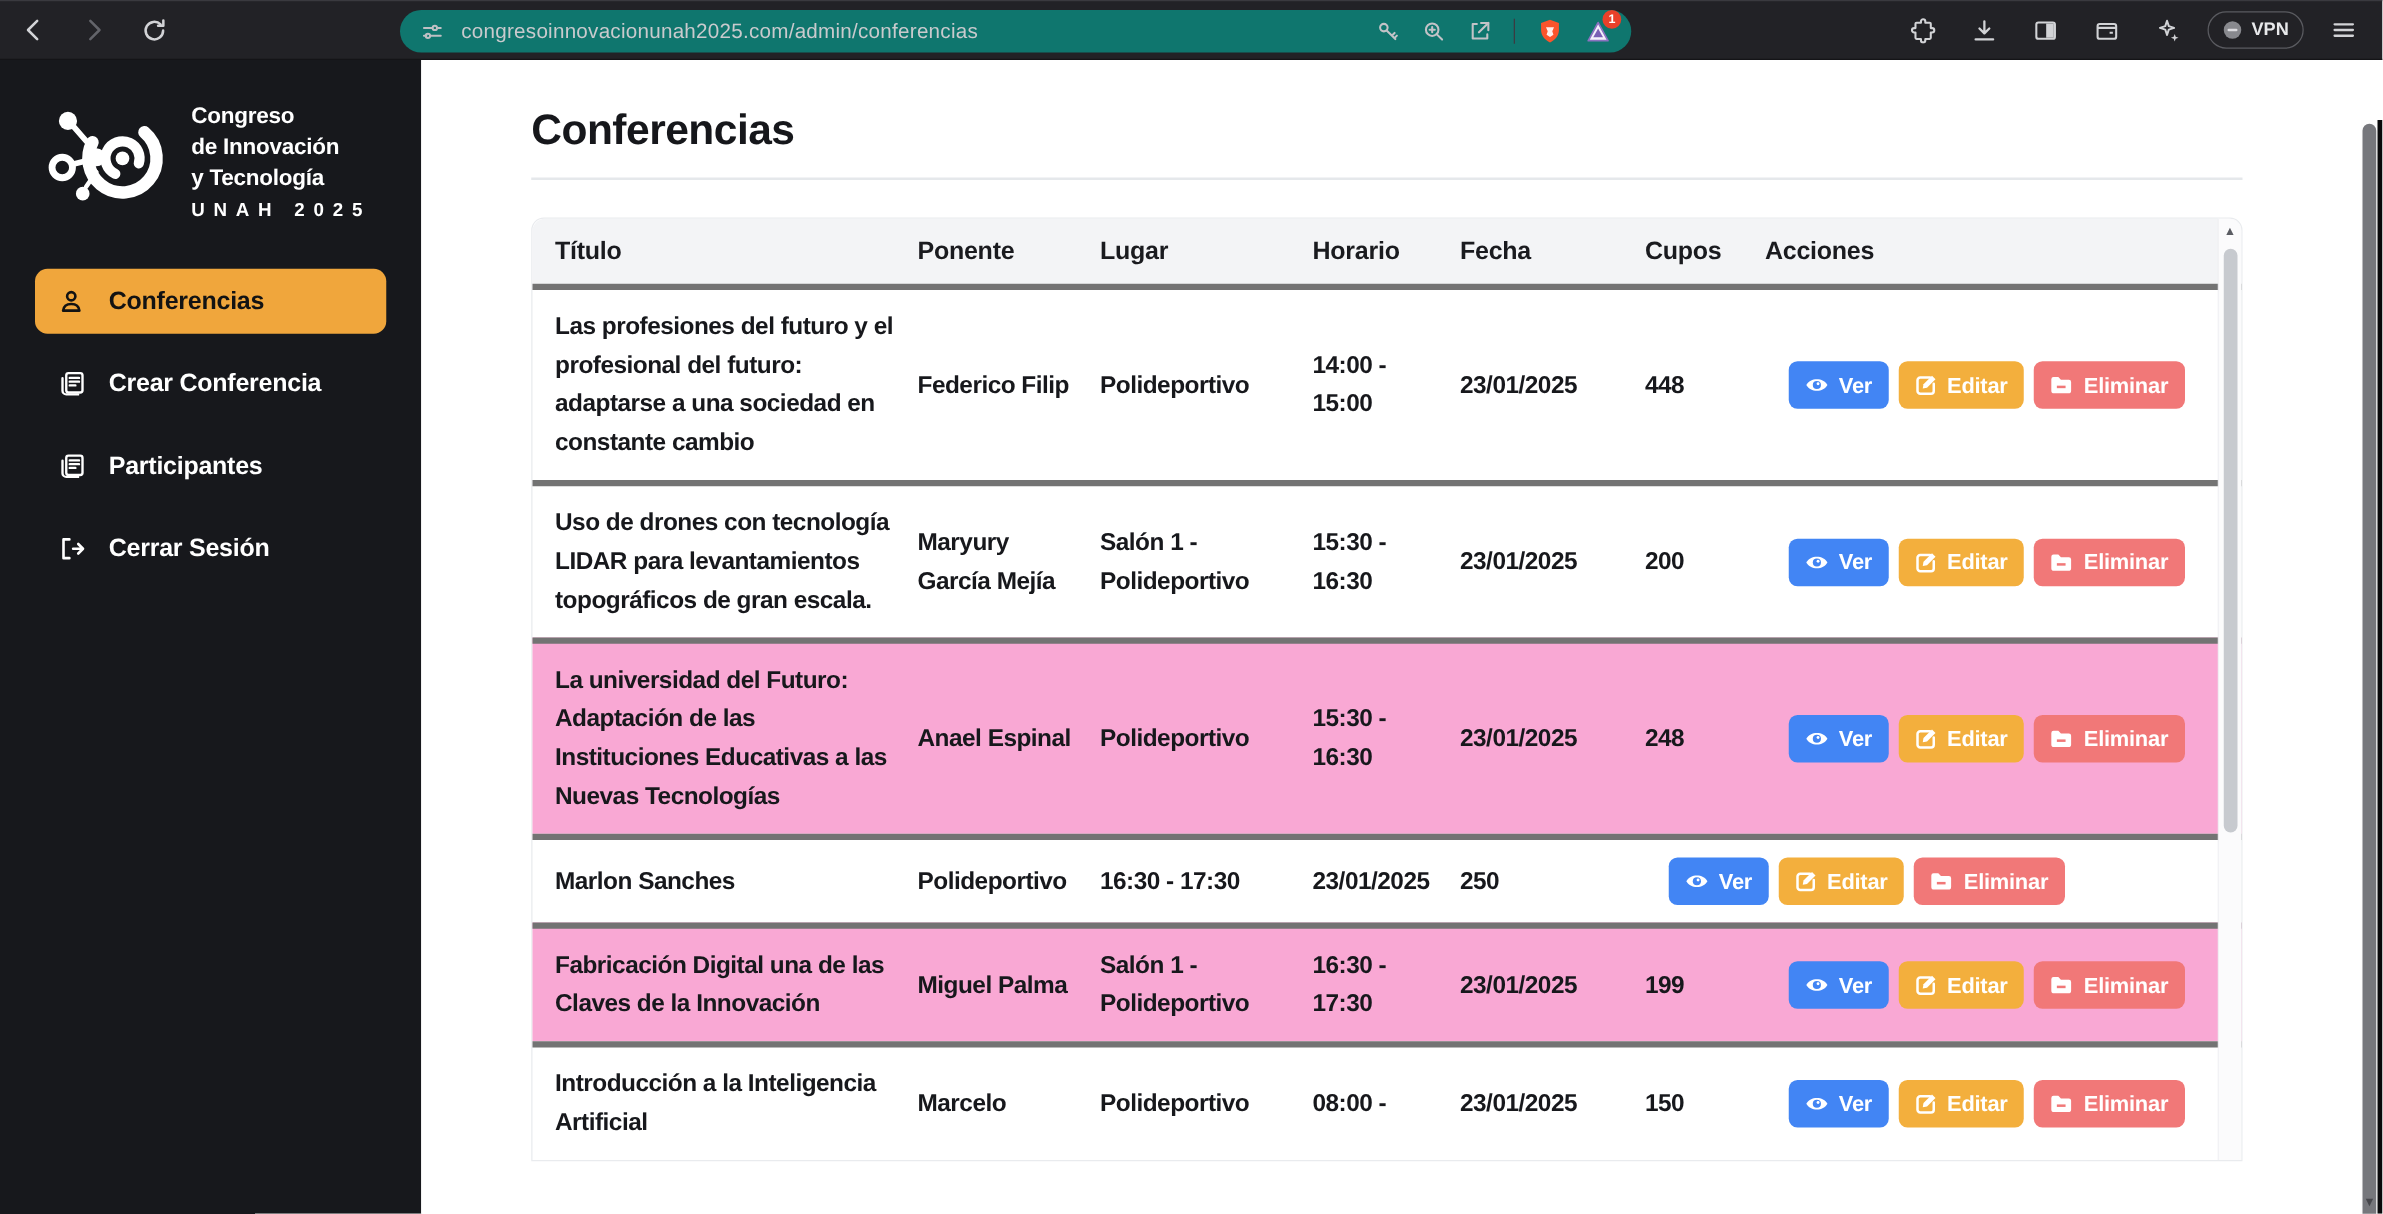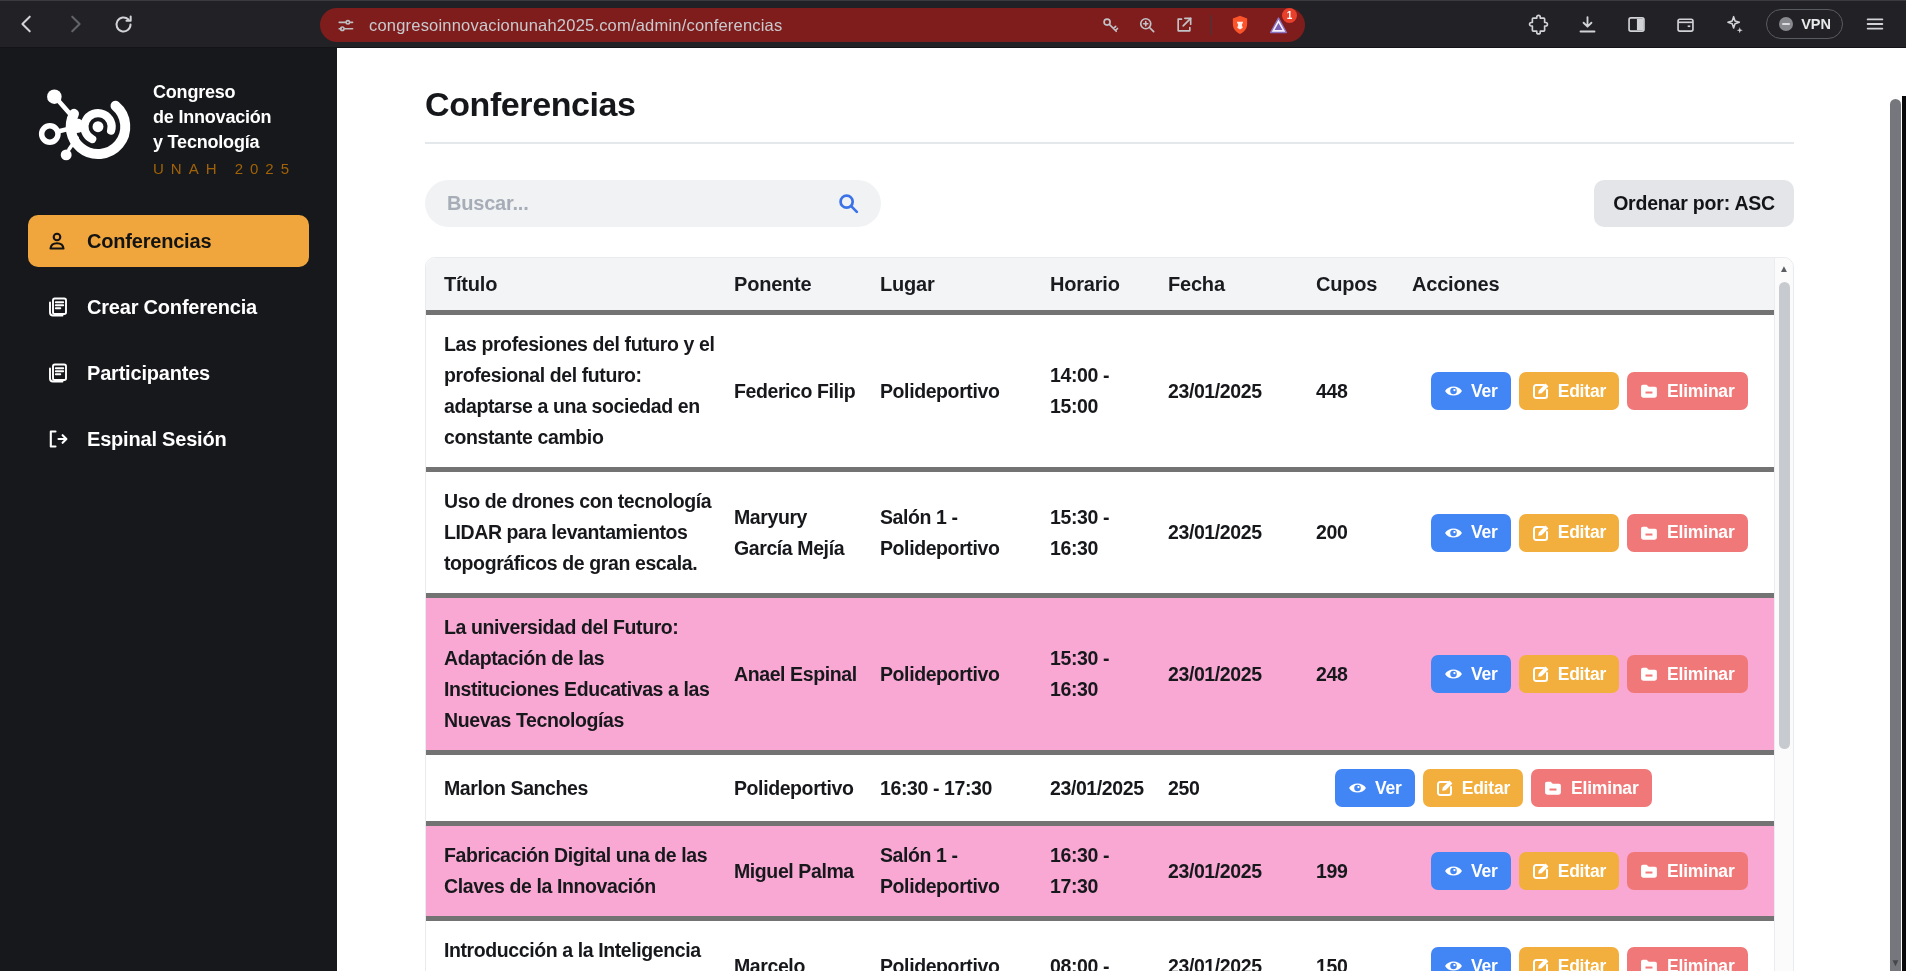--- a/index.html
+++ b/index.html
@@ -15,21 +15,21 @@
   .toolbar {
     position:relative; height:48px; background:#222226;
     border-top:1px solid #3a3a3f; border-bottom:1px solid #141417;
   }
   .tb-btn { width:34px; height:34px; display:flex; align-items:center; justify-content:center; color:#d2d3d6; }
   .tb-btn.disabled { color:#63646a; }
   .nav-left { position:absolute; left:10px; top:6px; display:flex; gap:14px; align-items:center; }
   .bm { position:absolute; left:645px; top:7px; }
   .url-pill {
     position:absolute; left:320px; top:7px; width:985px; height:34px;
-    background:#7f1d1d; border-radius:17px; display:flex; align-items:center; padding:0 16px; gap:14px;
+    background:#0f766e; border-radius:17px; display:flex; align-items:center; padding:0 16px; gap:14px;
   }
   .url-text { color:#c9cacd; font-size:16.5px; letter-spacing:.2px; flex:0 1 auto; white-space:nowrap; }
   .pill-right { margin-left:auto; display:flex; align-items:center; gap:17px; }
   .pill-sep { width:1px; height:20px; background:#3b3b41; }
   .ext-wrap { position:relative; }
   .ext-badge {
     position:absolute; top:-7px; right:-8px; min-width:15px; height:15px; border-radius:8px;
     background:var(--badge-red,#e8402a); color:#fff; font-size:10px; font-weight:700;
     display:flex; align-items:center; justify-content:center; padding:0 3px;
   }
@@ -39,21 +39,21 @@
     gap:7px; padding:0 11px; color:#e8e9eb; font-size:14.5px; font-weight:600;
   }
 
   
   .app { display:flex; height:923px; position:relative; }
 
   .sidebar { width:337px; background:#17181c; padding-top:28px; flex:none; }
   .logo { display:flex; align-items:center; gap:15px; padding:4px 18px 0 38px; }
   .logo-text { color:#fff; }
   .logo-text .l { font-size:18px; font-weight:700; line-height:25px; letter-spacing:-.2px; }
-  .logo-sub { font-size:15px; font-weight:400; letter-spacing:7px; color:#a16207; margin-top:5px; white-space:nowrap; }
+  .logo-sub { font-size:15px; font-weight:700; letter-spacing:7px; color:#ffffff; margin-top:5px; white-space:nowrap; }
   .menu { margin-top:38px; padding:0 28px; display:flex; flex-direction:column; gap:14px; }
   .menu-item {
     height:52px; border-radius:10px; display:flex; align-items:center; gap:18px; padding:0 17px;
     color:#fff; font-size:20px; font-weight:700; letter-spacing:-.2px; cursor:pointer;
   }
   .menu-item.active { background:var(--accent-orange,#f0a63c); color:#131313; }
 
   .main { flex:1; background:#fff; padding:36px 112px 0 88px; overflow:hidden; position:relative; }
   .page-title { font-size:34px; font-weight:800; color:#16171b; letter-spacing:-.4px; line-height:40px; margin:0; }
   .title-rule { margin-top:18px; border-bottom:2px solid #e5e8eb; }
@@ -299,41 +299,29 @@
           </svg>
         <span>Participantes</span>
       </div>
       <div class="menu-item">
         <svg width="24" height="24" viewBox="0 0 24 24">
             <g fill="none" stroke="#fff" stroke-width="2.1" stroke-linecap="round" stroke-linejoin="round">
               <path d="M10.5 4.5H5.8v15h4.7"></path>
               <path d="M13.5 12h7.5M17.6 8.2 21.4 12l-3.8 3.8"></path>
             </g>
           </svg>
-        <span>Espinal Sesión</span>
+        <span>Cerrar Sesión</span>
       </div>
     </div>
   </div>
 
   <div class="main">
     <h1 class="page-title">Conferencias</h1>
     <div class="title-rule"></div>
 
-    <div class="controls">
-      <div class="search">
-        <input type="text" placeholder="Buscar..." style="">
-        <svg width="25" height="25" viewBox="0 0 24 24" style="color:var(--search-blue,#3b72e8)">
-          <g fill="none" stroke="currentColor" stroke-width="2.6" stroke-linecap="round">
-              <circle cx="10.2" cy="10.2" r="5.8"></circle>
-              <path d="M14.8 14.8 20 20"></path>
-            </g>
-        </svg>
-      </div>
-      <button class="sort-btn">Ordenar por: ASC</button>
-    </div>
 
     <div class="table-card">
       <div class="thead">
         <div class="cell">Título</div>
         <div class="cell">Ponente</div>
         <div class="cell">Lugar</div>
         <div class="cell">Horario</div>
         <div class="cell">Fecha</div>
         <div class="cell">Cupos</div>
         <div class="cell">Acciones</div>

